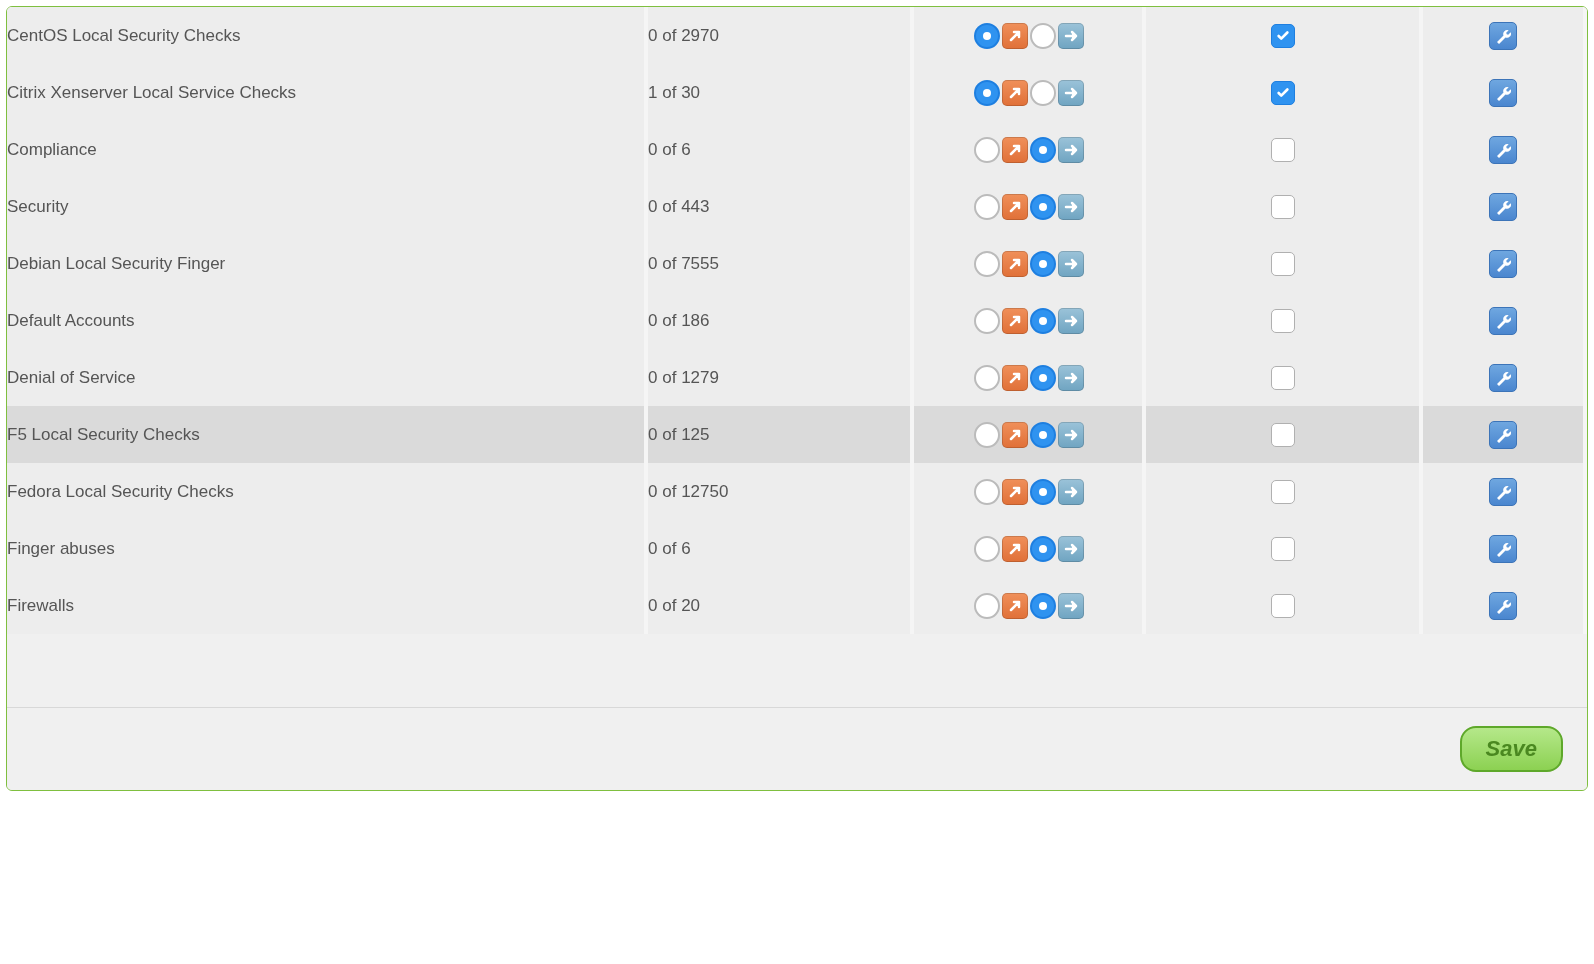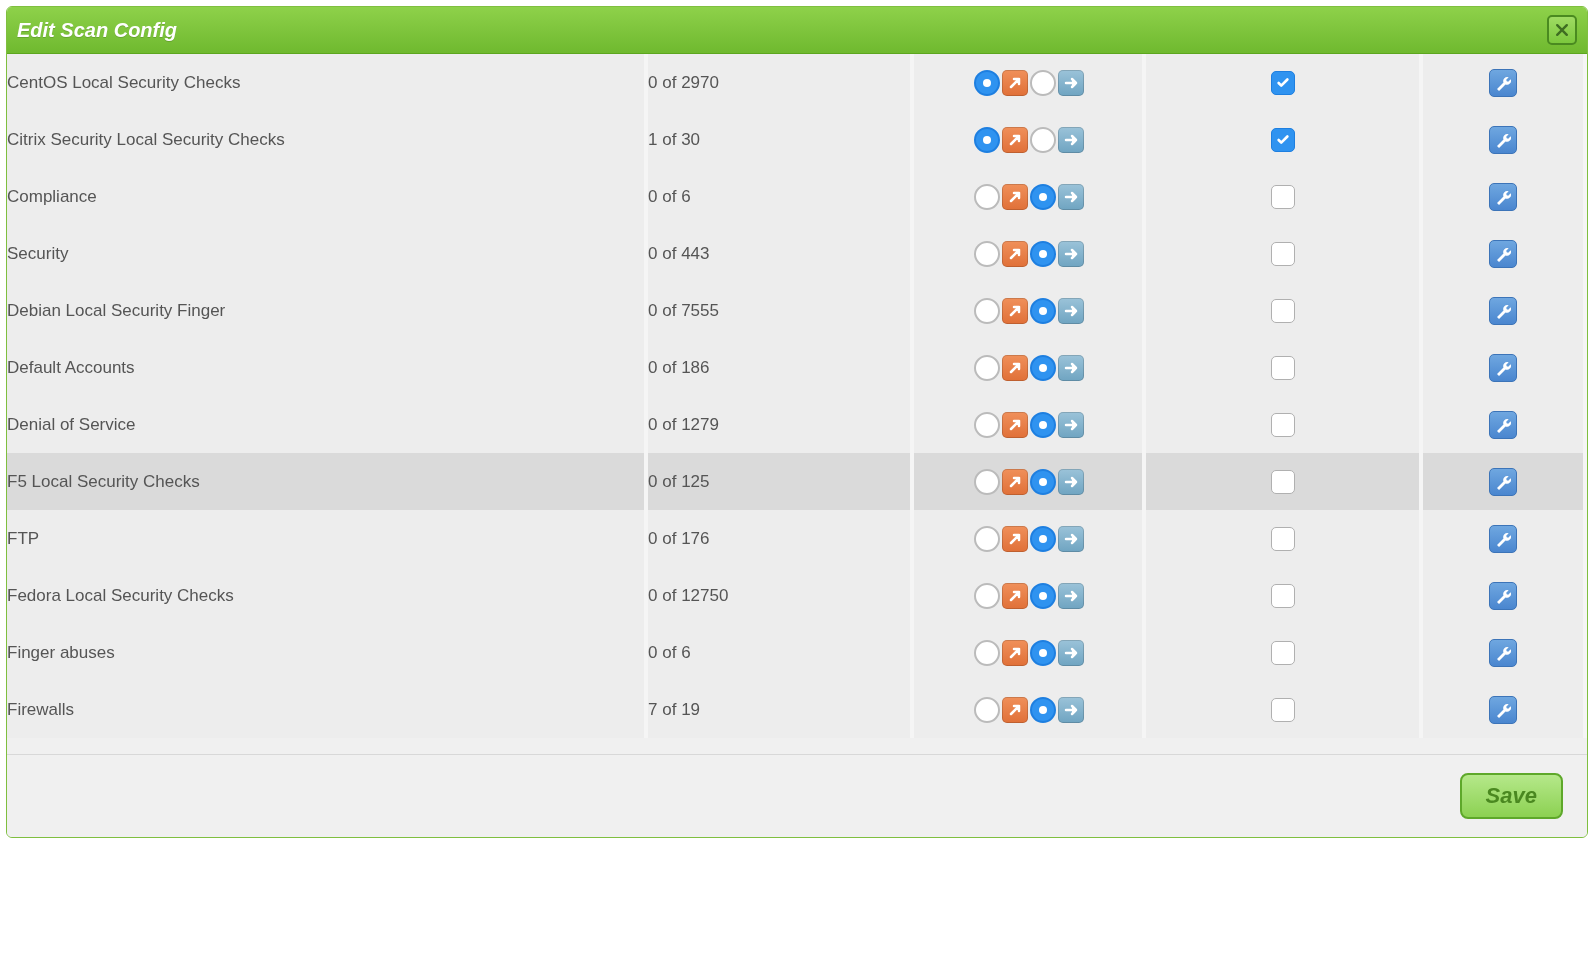--- a/index.html
+++ b/index.html
@@ -158,43 +158,35 @@
   .footer {
     border-top: 1px solid #d8d8d8;
     padding: 18px 24px;
     display: flex;
     justify-content: flex-end;
     background: #f0f0f0;
   }
   .save-btn {
     min-width: 96px;
     height: 46px;
-    border-radius: 8px;
+    border-radius: 16px;
     border: 2px solid #5ea82a;
     background: linear-gradient(#b5e88a,#8cd152);
     color: #4a8820;
     font-size: 22px;
     font-weight: bold;
     font-style: italic;
     cursor: pointer;
     padding: 0 24px;
   }
 </style>
 </head>
 <body>
 
 <div class="panel">
-  <div class="panel-header">
-    <span class="panel-title">Edit Scan Config</span>
-    <span class="close-btn">
-      <svg viewBox="0 0 20 20">
-          <path d="M4 4 L16 16 M16 4 L4 16"></path>
-        </svg>
-    </span>
-  </div>
 
   <div class="scroll-body">
     <table class="grid">
       <tbody id="rows">
           <tr>
             <td class="col-name">CentOS Local Security Checks</td>
             <td class="col-count">0 of 2970</td>
             <td class="col-trend"><span class="trend">
                 <span class="radio sel"></span>
                 <span class="seg seg-up">
@@ -216,21 +208,21 @@
               </span></td>
             <td class="col-wrench"><span class="wrench">
                 <svg viewBox="0 0 16 16">
                   <g>
                     <path d="M13.7 2.3a4 4 0 0 0-5.2 5.2L2 14l2 2 6.5-6.5a4 4 0 0 0 5.2-5.2l-2.5 2.5-1.5-.5-.5-1.5z"></path>
                   </g>
                 </svg>
               </span></td>
           </tr>
           <tr>
-            <td class="col-name">Citrix Security Local Security Checks</td>
+            <td class="col-name">Citrix Xenserver Local Service Checks</td>
             <td class="col-count">1 of 30</td>
             <td class="col-trend"><span class="trend">
                 <span class="radio sel"></span>
                 <span class="seg seg-up">
                   <svg viewBox="0 0 16 16">
                     <path d="M4 12 L12 4 M12 4 L12 9 M12 4 L7 4" stroke="#fff" stroke-width="2.5" fill="none" stroke-linecap="round" stroke-linejoin="round"></path>
                   </svg>
                 </span>
                 <span class="radio"></span>
                 <span class="seg seg-flat">
@@ -402,46 +394,20 @@
             <td class="col-check"><span class="chk"></span></td>
             <td class="col-wrench"><span class="wrench">
                 <svg viewBox="0 0 16 16">
                   <g>
                     <path d="M13.7 2.3a4 4 0 0 0-5.2 5.2L2 14l2 2 6.5-6.5a4 4 0 0 0 5.2-5.2l-2.5 2.5-1.5-.5-.5-1.5z"></path>
                   </g>
                 </svg>
               </span></td>
           </tr>
           <tr>
-            <td class="col-name">FTP</td>
-            <td class="col-count">0 of 176</td>
-            <td class="col-trend"><span class="trend">
-                <span class="radio"></span>
-                <span class="seg seg-up">
-                  <svg viewBox="0 0 16 16">
-                    <path d="M4 12 L12 4 M12 4 L12 9 M12 4 L7 4" stroke="#fff" stroke-width="2.5" fill="none" stroke-linecap="round" stroke-linejoin="round"></path>
-                  </svg>
-                </span>
-                <span class="radio sel"></span>
-                <span class="seg seg-flat">
-                  <svg viewBox="0 0 16 16">
-                    <path d="M3 8 L13 8 M9 4 L13 8 L9 12" stroke="#fff" stroke-width="2.5" fill="none" stroke-linecap="round" stroke-linejoin="round"></path>
-                  </svg>
-                </span>
-              </span></td>
-            <td class="col-check"><span class="chk"></span></td>
-            <td class="col-wrench"><span class="wrench">
-                <svg viewBox="0 0 16 16">
-                  <g>
-                    <path d="M13.7 2.3a4 4 0 0 0-5.2 5.2L2 14l2 2 6.5-6.5a4 4 0 0 0 5.2-5.2l-2.5 2.5-1.5-.5-.5-1.5z"></path>
-                  </g>
-                </svg>
-              </span></td>
-          </tr>
-          <tr>
             <td class="col-name">Fedora Local Security Checks</td>
             <td class="col-count">0 of 12750</td>
             <td class="col-trend"><span class="trend">
                 <span class="radio"></span>
                 <span class="seg seg-up">
                   <svg viewBox="0 0 16 16">
                     <path d="M4 12 L12 4 M12 4 L12 9 M12 4 L7 4" stroke="#fff" stroke-width="2.5" fill="none" stroke-linecap="round" stroke-linejoin="round"></path>
                   </svg>
                 </span>
                 <span class="radio sel"></span>
@@ -481,21 +447,21 @@
             <td class="col-wrench"><span class="wrench">
                 <svg viewBox="0 0 16 16">
                   <g>
                     <path d="M13.7 2.3a4 4 0 0 0-5.2 5.2L2 14l2 2 6.5-6.5a4 4 0 0 0 5.2-5.2l-2.5 2.5-1.5-.5-.5-1.5z"></path>
                   </g>
                 </svg>
               </span></td>
           </tr>
           <tr>
             <td class="col-name">Firewalls</td>
-            <td class="col-count">7 of 19</td>
+            <td class="col-count">0 of 20</td>
             <td class="col-trend"><span class="trend">
                 <span class="radio"></span>
                 <span class="seg seg-up">
                   <svg viewBox="0 0 16 16">
                     <path d="M4 12 L12 4 M12 4 L12 9 M12 4 L7 4" stroke="#fff" stroke-width="2.5" fill="none" stroke-linecap="round" stroke-linejoin="round"></path>
                   </svg>
                 </span>
                 <span class="radio sel"></span>
                 <span class="seg seg-flat">
                   <svg viewBox="0 0 16 16">

